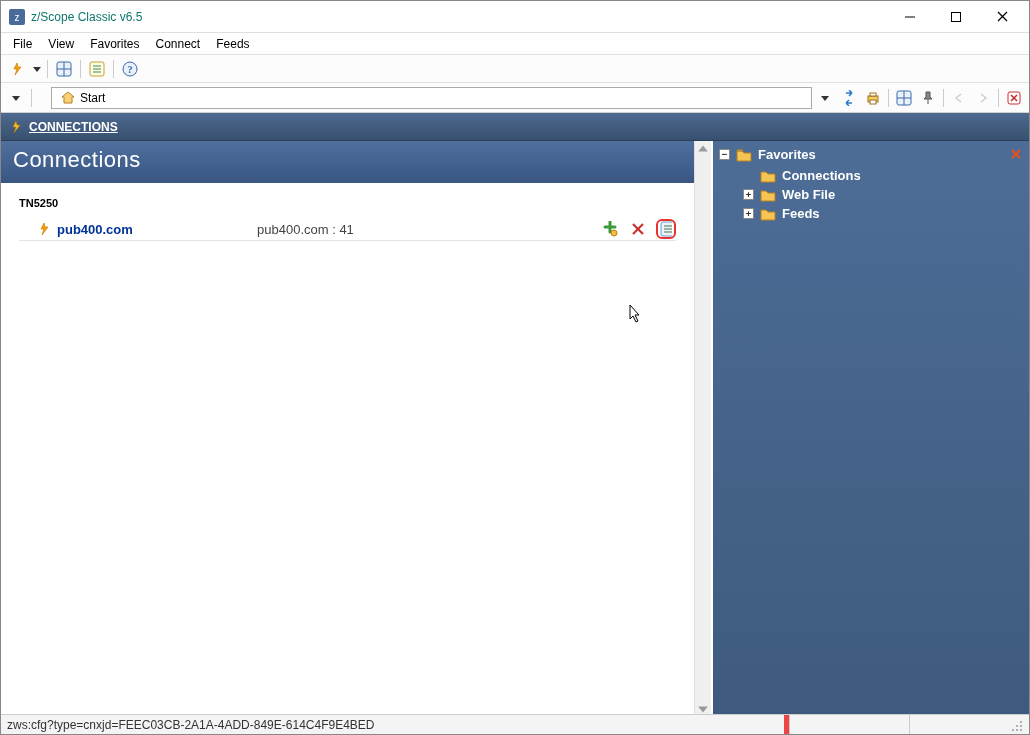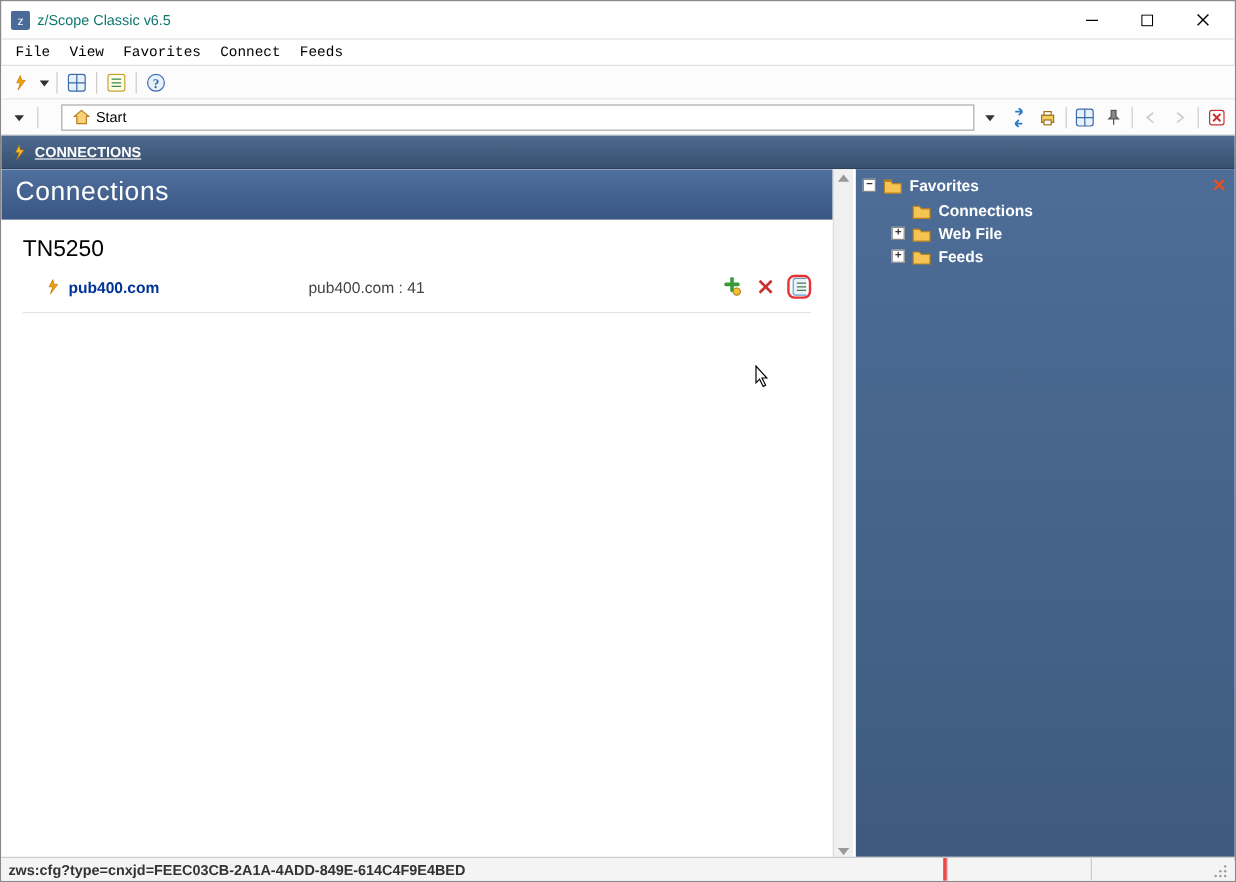--- a/index.html
+++ b/index.html
@@ -8,21 +8,21 @@
 
   
   .titlebar { height: 32px; display: flex; align-items: center; padding: 0 4px 0 8px; border-bottom: 1px solid #e0e0e0; }
   .titlebar .app-icon { width: 16px; height: 16px; margin-right: 6px; }
   .titlebar .title { flex: 1; color: #0f766e; font-size: 12px; }
   .titlebar .win-controls { display: flex; }
   .titlebar .win-btn { width: 46px; height: 30px; display: flex; align-items: center; justify-content: center; cursor: default; }
 
   
   .menubar { height: 22px; display: flex; align-items: center; padding: 0 4px; border-bottom: 1px solid #e0e0e0; }
-  .menubar .menu-item { padding: 2px 8px; cursor: default; font-family: Liberation Mono, monospace; }
+  .menubar .menu-item { padding: 2px 8px; cursor: default; }
 
   
   .toolbar1 { height: 28px; display: flex; align-items: center; padding: 0 4px; background: #fcfcfc; border-bottom: 1px solid #e0e0e0; gap: 2px; }
   .tbtn { width: 24px; height: 22px; display: inline-flex; align-items: center; justify-content: center; border: 1px solid transparent; border-radius: 2px; cursor: default; }
   .sep { width: 1px; height: 18px; background: #ccc; margin: 0 2px; }
 
   
   .toolbar2 { height: 30px; display: flex; align-items: center; padding: 0 4px; background: #fcfcfc; border-bottom: 1px solid #d0d0d0; gap: 2px; }
   .addr { flex: 1; height: 22px; border: 1px solid #aaa; background: #fff; padding: 0 4px; display: flex; align-items: center; margin-left: 15px; }
   .start-label { margin-left: 4px; display: flex; align-items: center; gap: 4px; }
@@ -33,22 +33,22 @@
   .tabstrip .tab-label { font-weight: bold; font-size: 12px; text-decoration: underline; }
 
   
   .main { display: flex; height: 576px; }
   .left { flex: 1; display: flex; position: relative; }
   .content { flex: 1; background: #fff; overflow: hidden; }
   .conn-header { background: linear-gradient(#4f6f9e, #395682); color: #fff; padding: 6px 12px 10px 12px; }
   .conn-header h1 { margin: 0; font-size: 22px; font-weight: 400; letter-spacing: 0.5px; }
   .conn-header .subtitle { font-size: 12px; font-style: italic; color: #dbe4f0; margin-top: 2px; }
   .conn-body { padding: 14px 18px; }
-  .group-title { font-size: 19px; font-weight: normal; margin-bottom: 6px; }
-  .conn-row { display: flex; align-items: center; padding: 4px 0 11px 16px; border-bottom: 1px solid #e4e4e4; }
+  .group-title { font-size: 11px; font-weight: bold; margin-bottom: 6px; }
+  .conn-row { display: flex; align-items: center; padding: 4px 0 1px 16px; border-bottom: 1px solid #e4e4e4; }
   .conn-row .icon { width: 18px; display: flex; justify-content: center; }
   .conn-row .name { color: #003399; font-weight: bold; font-size: 13px; margin-left: 4px; width: 200px; }
   .conn-row .host { color: #444; width: 220px; font-size: 13px; }
   .conn-row .actions { display: flex; gap: 8px; margin-left: auto; align-items: center; }
   .action-btn { width: 20px; height: 20px; display: flex; align-items: center; justify-content: center; cursor: default; }
   .action-btn.highlight { border: 2px solid #e8322f; border-radius: 6px; padding: 2px; }
 
   
   .scrollbar-v { width: 17px; background: #f0f0f0; border-left: 1px solid #ddd; display: flex; flex-direction: column; justify-content: space-between; align-items: center; padding: 2px 0; }
   .scroll-arrow { width: 12px; height: 12px; color: #888; }
@@ -57,21 +57,21 @@
   .favorites { width: 318px; background: linear-gradient(#4d6d97, #3e5a7e); border-left: 2px solid #fff; position: relative; padding: 4px; color: #fff; font-weight: bold; font-size: 13px; }
   .fav-header { display: flex; align-items: center; gap: 6px; padding: 2px 2px 4px 2px; position: relative; }
   .fav-close { position: absolute; right: 2px; top: 2px; }
   .fav-node { display: flex; align-items: center; gap: 6px; padding: 2px 0; }
   .fav-children { padding-left: 26px; }
   .expand-box { width: 11px; height: 11px; background: #fff; border: 1px solid #888; display: inline-flex; align-items: center; justify-content: center; font-size: 9px; line-height: 9px; color: #333; font-weight: bold; font-family: monospace; }
   .expand-spacer { width: 11px; height: 11px; display: inline-block; }
 
   
   .statusbar { position: absolute; bottom: 0; left: 0; right: 0; height: 20px; background: #f4f4f4; border-top: 1px solid #ccc; display: flex; align-items: center; padding: 0 6px; font-size: 12px; color: #333; }
-  .statusbar .cell { border-right: 3px solid #ef4444; padding-right: 6px; height: 100%; display: flex; align-items: center; font-weight: bold; }
+  .statusbar .cell { border-right: 5px solid #ef4444; padding-right: 6px; height: 100%; display: flex; align-items: center; }
   .statusbar .grip { width: 14px; height: 14px; margin-left: auto; }
 
   
   .cursor-overlay { position: absolute; left: 623px; top: 303px; pointer-events: none; }
 
 </style>
 </head>
 <body>
 
 <div class="titlebar">

